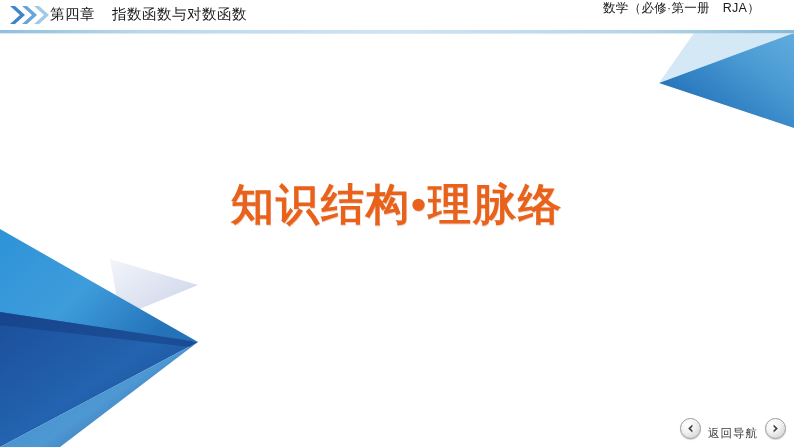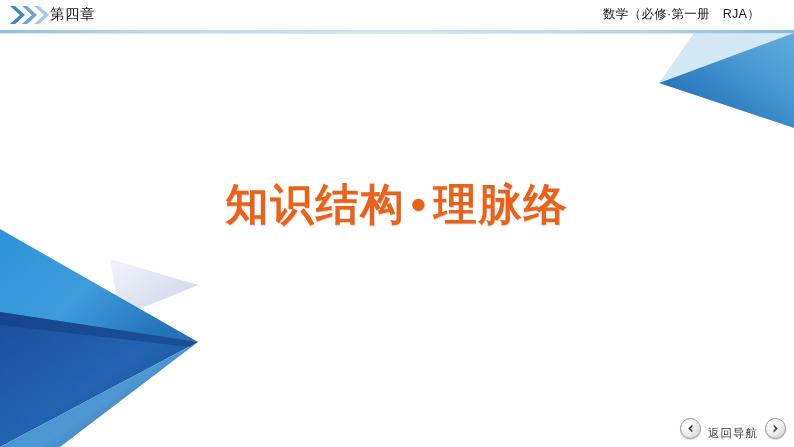--- a/index.html
+++ b/index.html
@@ -56,21 +56,21 @@
     top: 5px;
     font-size: 14.5px;
     color: #1a1a1a;
     letter-spacing: 0.5px;
     white-space: nowrap;
   }
 
   .book-label {
     position: absolute;
     right: 34px;
-    top: 6px;
+    top: 0;
     font-size: 12.5px;
     color: #1a1a1a;
     white-space: nowrap;
     letter-spacing: 0.3px;
   }
 
   .header-rule {
     position: absolute;
     left: 0;
     top: 30px;
@@ -116,21 +116,21 @@
     top: 0;
     width: 794px;
     height: 447px;
     display: flex;
     align-items: center;
     justify-content: center;
     z-index: 4;
     pointer-events: none;
   }
   .main-title {
-    font-family: Liberation Mono, monospace;
+    font-family: Liberation Sans, sans-serif;
     font-size: 43px;
     font-weight: bold;
     color: #E8621C;
     letter-spacing: 2px;
     margin-top: -38px;
     white-space: nowrap;
     text-shadow: 0.5px 0.5px 0 rgba(200,80,15,0.25);
   }
 
   
@@ -177,20 +177,21 @@
     <div class="chev-group">
       <svg width="44" height="22" viewBox="0 0 44 22" aria-hidden="true">
         <path d="M2 2 L12 11 L2 20 L7 20 L17 11 L7 2 Z" fill="#2F7BC4" opacity="0.92"></path>
         <path d="M14 2 L24 11 L14 20 L19 20 L29 11 L19 2 Z" fill="#3F8FD0" opacity="0.80"></path>
         <path d="M26 2 L36 11 L26 20 L31 20 L41 11 L31 2 Z" fill="#79B3DF" opacity="0.70"></path>
       </svg>
     </div>
 
     <div class="chapter-label">第四章</div>
 
+    <div class="chapter-title">指数函数与对数函数</div>
 
     <div class="book-label">数学（必修·第一册　RJA）</div>
   </div>
 
   <div class="header-rule"></div>
   <div class="header-rule-soft"></div>
 
   <div class="tr-deco">
     <svg width="160" height="100" viewBox="0 0 160 100" aria-hidden="true">
       <defs>

